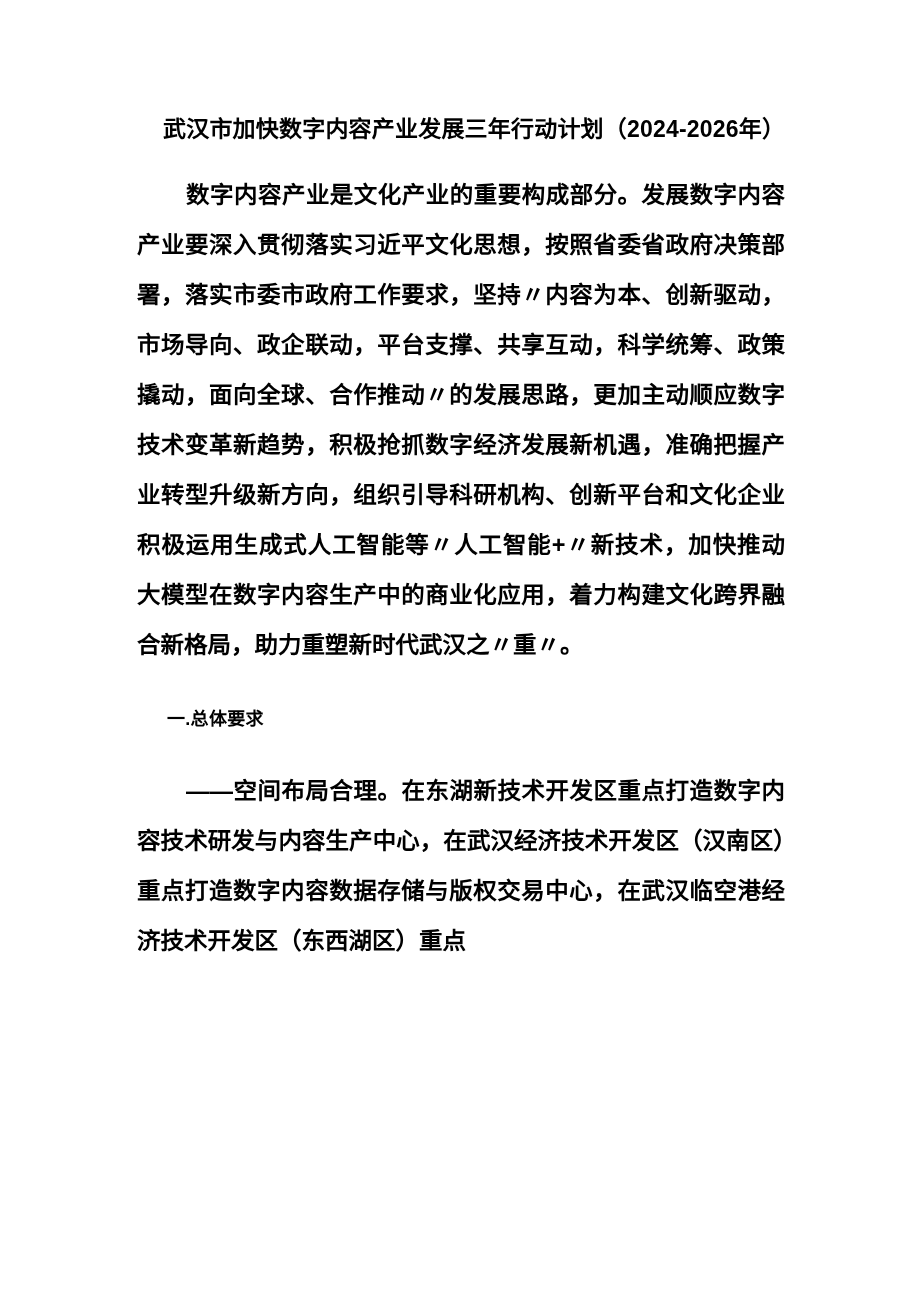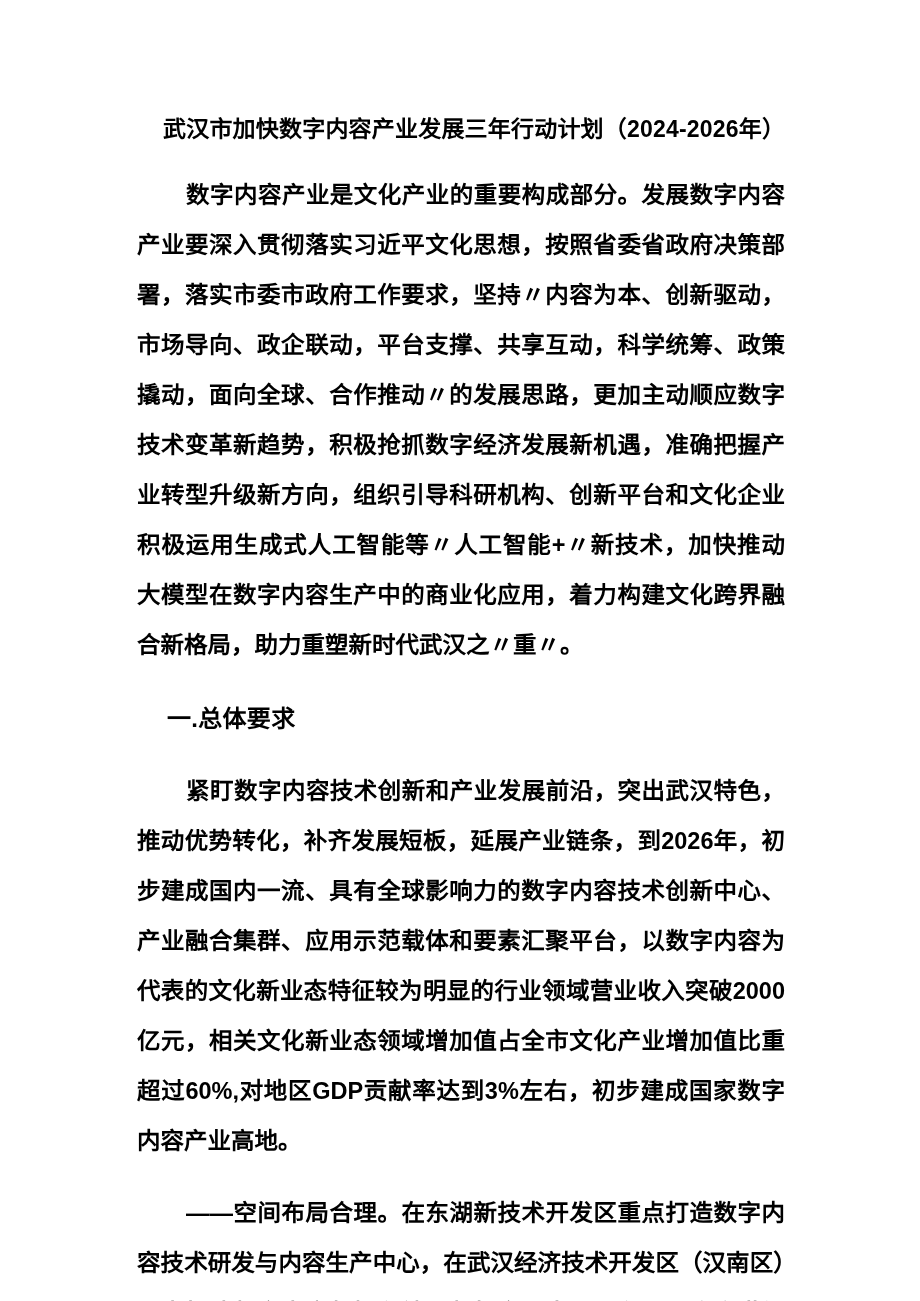--- a/index.html
+++ b/index.html
@@ -60,21 +60,21 @@
     font-weight: 700;
   }
 
   .para-gap-1 { margin-top: 24px; }
   .para-gap-2 { margin-top: 22px; }
   .para-gap-3 { margin-top: 22px; }
 
   .section-heading {
     margin: 0;
     margin-top: 24px;
-    font-size: 24px;
+    font-size: 18px;
     font-weight: bold;
     line-height: 50px;
     text-indent: 30px;
     letter-spacing: 0.3px;
   }
 
   
   .clip-bottom {
     overflow: hidden;
   }
@@ -86,18 +86,17 @@
   <div class="content">
 
     <div class="title-block">
       <h1 class="doc-title">武汉市加快数字内容产业发展三年行动计划（2024-2026年）</h1>
     </div>
 
     <p class="para para-gap-1">数字内容产业是文化产业的重要构成部分。发展数字内容产业要深入贯彻落实习近平文化思想，按照省委省政府决策部署，落实市委市政府工作要求，坚持〃内容为本、创新驱动，市场导向、政企联动，平台支撑、共享互动，科学统筹、政策撬动，面向全球、合作推动〃的发展思路，更加主动顺应数字技术变革新趋势，积极抢抓数字经济发展新机遇，准确把握产业转型升级新方向，组织引导科研机构、创新平台和文化企业积极运用生成式人工智能等〃人工智能+〃新技术，加快推动大模型在数字内容生产中的商业化应用，着力构建文化跨界融合新格局，助力重塑新时代武汉之〃重〃。</p>
 
     <h2 class="section-heading">一.总体要求</h2>
 
-    <p class="para para-gap-2">紧盯数字内容技术创新和产业发展前沿，突出武汉特色，推动优势转化，补齐发展短板，延展产业链条，到2026年，初步建成国内一流、具有全球影响力的数字内容技术创新中心、产业融合集群、应用示范载体和要素汇聚平台，以数字内容为代表的文化新业态特征较为明显的行业领域营业收入突破2000亿元，相关文化新业态领域增加值占全市文化产业增加值比重超过60%,对地区GDP贡献率达到3%左右，初步建成国家数字内容产业高地。</p>
 
     <p class="para para-gap-3 clip-bottom">——空间布局合理。在东湖新技术开发区重点打造数字内容技术研发与内容生产中心，在武汉经济技术开发区（汉南区）重点打造数字内容数据存储与版权交易中心，在武汉临空港经济技术开发区（东西湖区）重点</p>
 
   </div>
 </div>
 
 </body></html>

